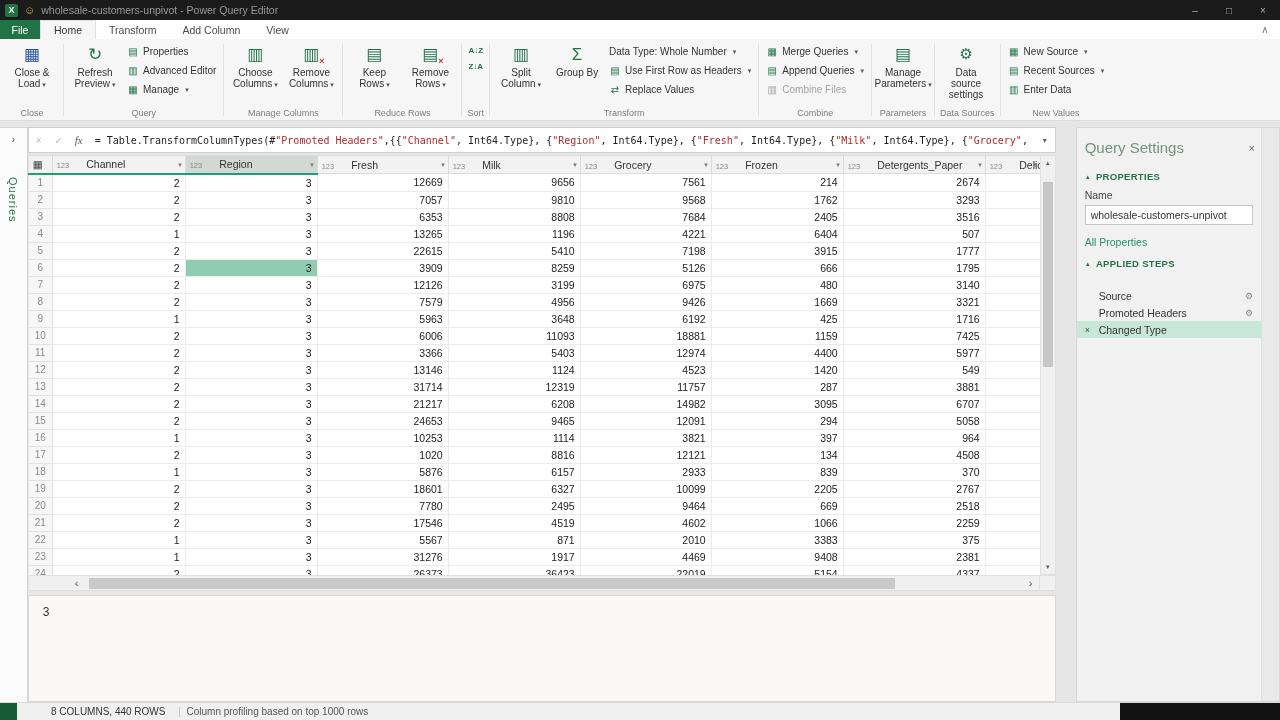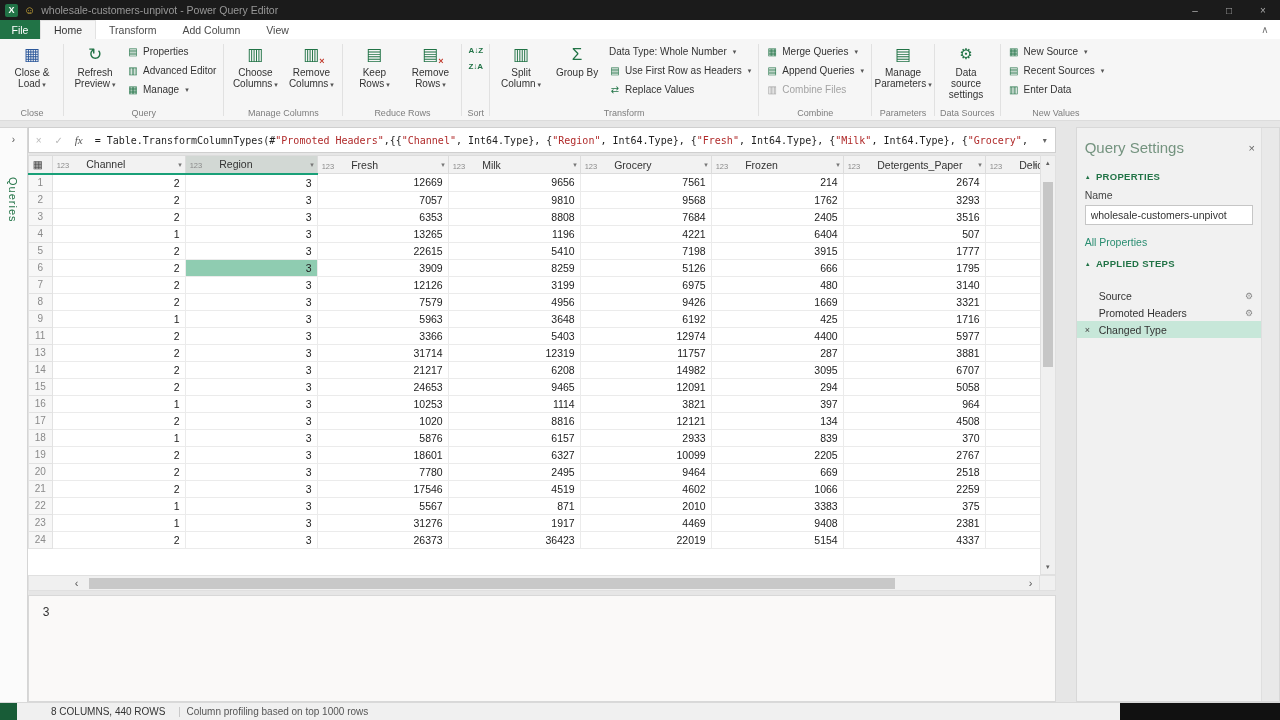--- a/index.html
+++ b/index.html
@@ -463,28 +463,50 @@
                 <td data-name="cell">1</td>
                 <td data-name="cell">3</td>
                 <td data-name="cell">5963</td>
                 <td data-name="cell">3648</td>
                 <td data-name="cell">6192</td>
                 <td data-name="cell">425</td>
                 <td data-name="cell">1716</td>
                 <td data-name="cell"></td>
               </tr>
               <tr data-name="table-row">
+                <td class="rownum" data-name="row-number">10</td>
+                <td data-name="cell">2</td>
+                <td data-name="cell">3</td>
+                <td data-name="cell">6006</td>
+                <td data-name="cell">11093</td>
+                <td data-name="cell">18881</td>
+                <td data-name="cell">1159</td>
+                <td data-name="cell">7425</td>
+                <td data-name="cell"></td>
+              </tr>
+              <tr data-name="table-row">
                 <td class="rownum" data-name="row-number">11</td>
                 <td data-name="cell">2</td>
                 <td data-name="cell">3</td>
                 <td data-name="cell">3366</td>
                 <td data-name="cell">5403</td>
                 <td data-name="cell">12974</td>
                 <td data-name="cell">4400</td>
                 <td data-name="cell">5977</td>
+                <td data-name="cell"></td>
+              </tr>
+              <tr data-name="table-row">
+                <td class="rownum" data-name="row-number">12</td>
+                <td data-name="cell">2</td>
+                <td data-name="cell">3</td>
+                <td data-name="cell">13146</td>
+                <td data-name="cell">1124</td>
+                <td data-name="cell">4523</td>
+                <td data-name="cell">1420</td>
+                <td data-name="cell">549</td>
                 <td data-name="cell"></td>
               </tr>
               <tr data-name="table-row">
                 <td class="rownum" data-name="row-number">13</td>
                 <td data-name="cell">2</td>
                 <td data-name="cell">3</td>
                 <td data-name="cell">31714</td>
                 <td data-name="cell">12319</td>
                 <td data-name="cell">11757</td>
                 <td data-name="cell">287</td>

